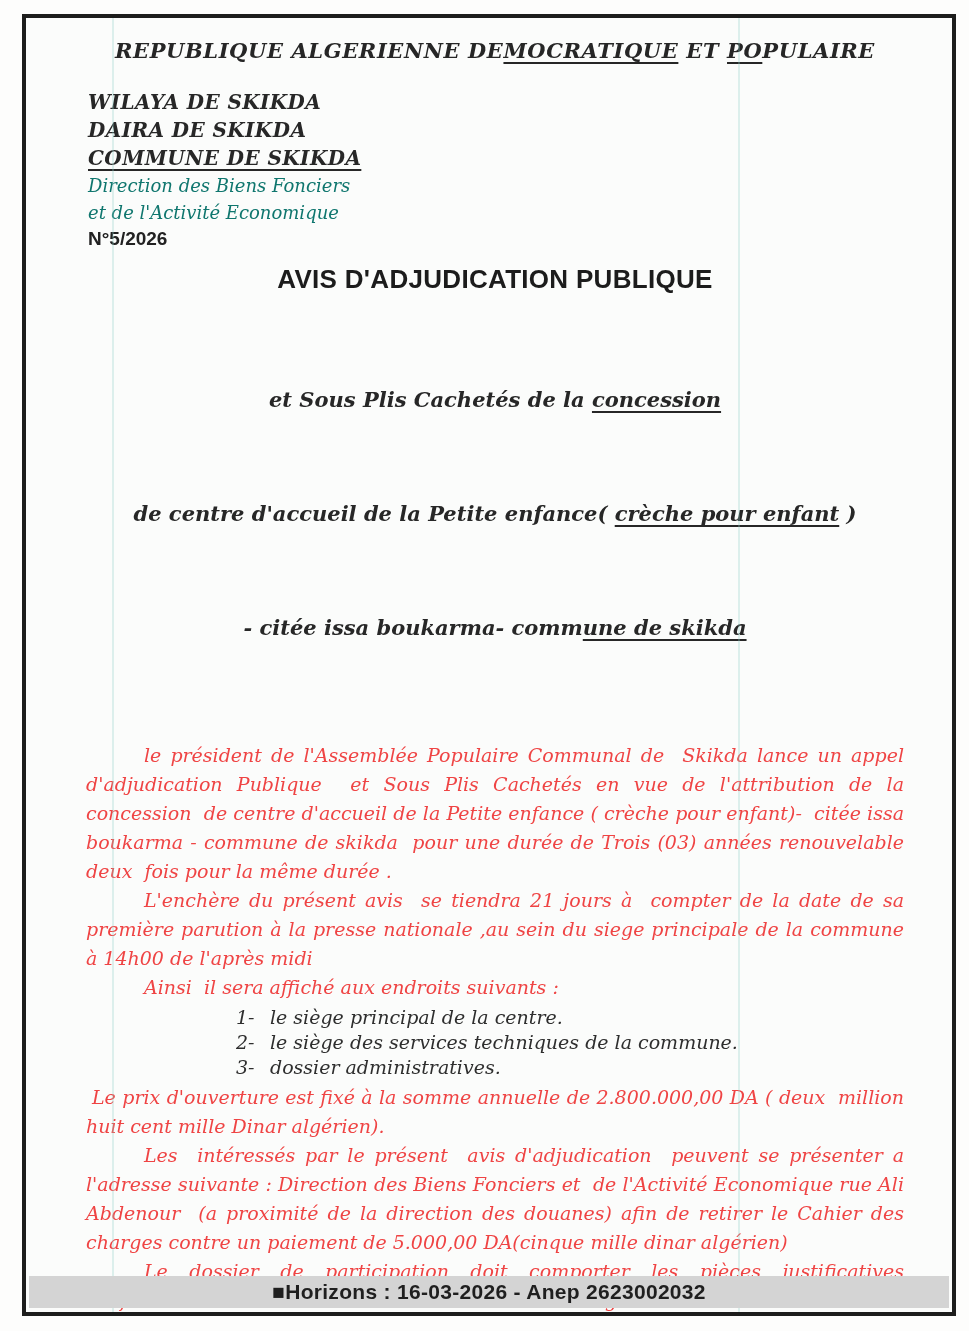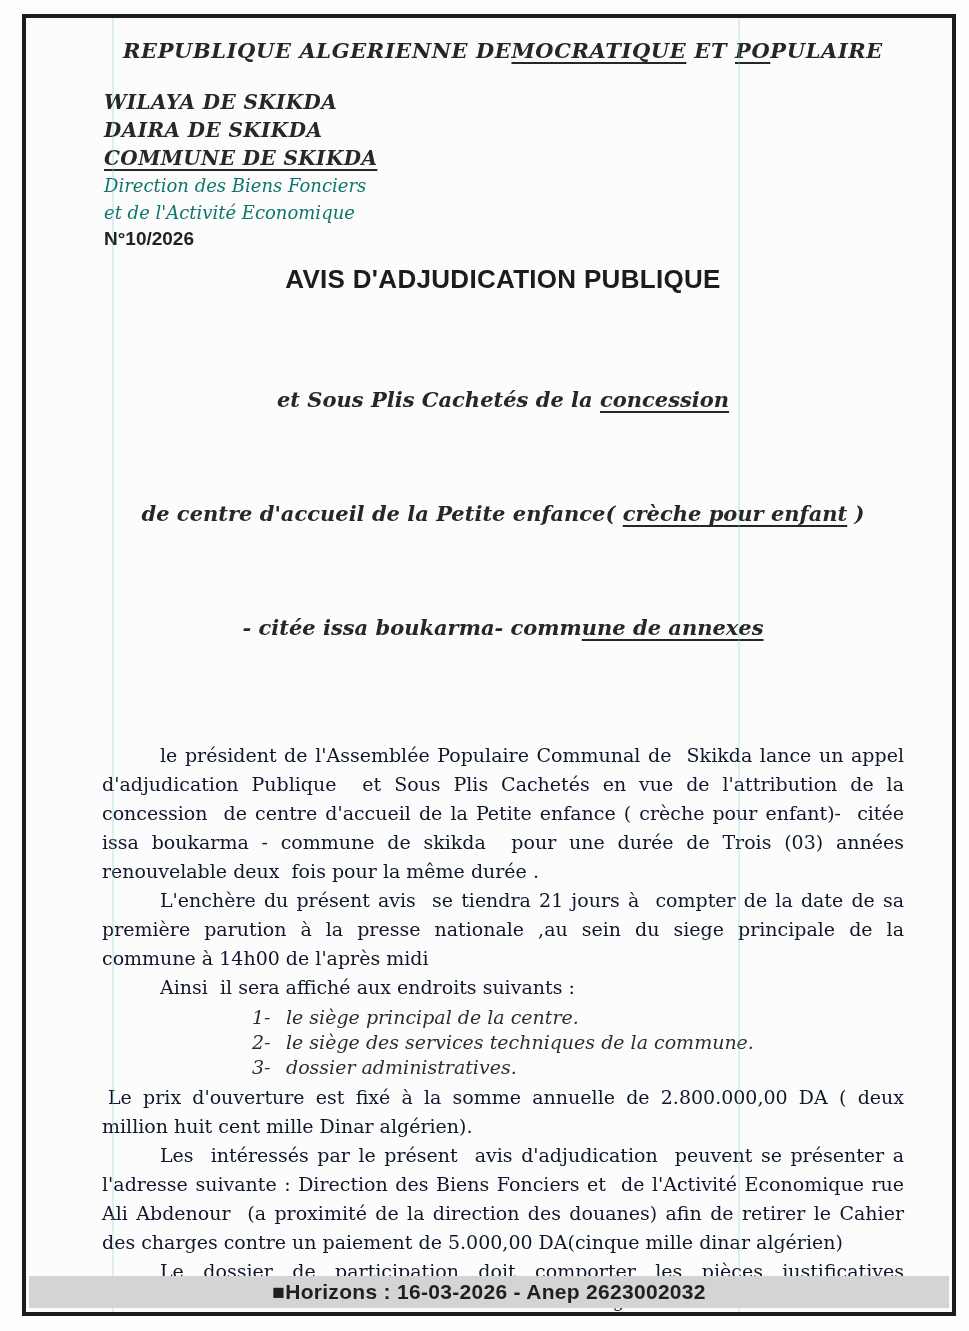--- a/index.html
+++ b/index.html
@@ -6,21 +6,21 @@
   body{
     width:969px;height:1331px;position:relative;overflow:hidden;
     background:#fdfdfc;
     font-family:"DejaVu Serif", serif;
     color:#2d2d2d;
   }
   .sheet{
     position:absolute;left:22px;top:14px;width:934px;height:1302px;
     box-sizing:border-box;border:4px solid #1d1d1c;
     background:#fbfcfb;
-    padding:14px 48px 40px 76px;
+    padding:14px 48px 40px 60px;
     overflow:hidden;
   }
   .scanline{position:absolute;top:0;bottom:0;width:2px;background:rgba(140,205,198,0.28);pointer-events:none;}
   .scanline.one{left:86px;}
   .scanline.two{left:712px;}
 
   .motto{
     text-align:center;white-space:pre-wrap;
     font-style:italic;font-weight:600;font-size:21px;line-height:26px;
     letter-spacing:0.6px;color:#262626;margin-top:6px;
@@ -37,22 +37,22 @@
     font-weight:700;font-size:26px;line-height:32px;letter-spacing:0.3px;
     color:#1c1c1c;margin-top:12px;
   }
   .subtitle{
     text-align:center;white-space:pre-wrap;
     font-style:italic;font-weight:600;font-size:21px;line-height:38px;
     color:#272727;margin-top:10px;
   }
   .bodytext{margin-top:18px;}
   .bodytext p{
-    margin:0;font-weight:500;font-size:19px;line-height:29px;
-    text-align:justify;white-space:pre-wrap;color:#0f172a;
+    margin:0;font-style:italic;font-weight:500;font-size:19px;line-height:29px;
+    text-align:justify;white-space:pre-wrap;color:#ef4444;
   }
   p.ind{text-indent:58px;}
   p.ind-s{text-indent:6px;}
 
   .plist{margin:3px 0 3px 150px;}
   .plist .li{display:flex;font-style:italic;font-weight:500;font-size:19px;line-height:25px;color:#2e2e2e;}
   .plist .num{width:34px;flex:none;}
 
   .footer-band{
     position:absolute;left:3px;right:3px;bottom:4px;height:32px;
@@ -71,29 +71,29 @@
   <div class="scanline two"></div>
 
   <div class="motto"><span>REPUBLIQUE ALGERIENNE DE</span><span class="u">MOCRATIQUE</span><span> ET </span><span class="u">PO</span><span>PULAIRE</span></div>
 
   <div class="issuer">
     <div class="main">WILAYA DE SKIKDA</div>
     <div class="main">DAIRA DE SKIKDA</div>
     <div class="main u">COMMUNE DE SKIKDA</div>
     <div class="sub">Direction des Biens Fonciers</div>
     <div class="sub">et  de l'Activité Economique</div>
-    <div class="num">N°10/2026</div>
+    <div class="num">N°5/2026</div>
   </div>
 
   <div class="title">AVIS D'ADJUDICATION PUBLIQUE</div>
 
   <div class="subtitle">
     <div><span>et Sous Plis Cachetés de la </span><span class="u">concession</span></div>
     <div><span>de centre d'accueil de la Petite enfance( </span><span class="u">crèche pour enfant</span><span> )</span></div>
-    <div><span>- citée issa boukarma- comm</span><span class="u">une de annexes</span></div>
+    <div><span>- citée issa boukarma- comm</span><span class="u">une de skikda</span></div>
   </div>
 
   <div class="bodytext">
     <p class="ind">le président de l'Assemblée Populaire Communal de  Skikda lance un appel d'adjudication Publique  et Sous Plis Cachetés en vue de l'attribution de la concession  de centre d'accueil de la Petite enfance ( crèche pour enfant)-  citée issa boukarma - commune de skikda  pour une durée de Trois (03) années renouvelable deux  fois pour la même durée .</p>
     <p class="ind">L'enchère du présent avis  se tiendra 21 jours à  compter de la date de sa première parution à la presse nationale ,au sein du siege principale de la commune à 14h00 de l'après midi</p>
     <p class="ind">Ainsi  il sera affiché aux endroits suivants :</p>
 
     <div class="plist">
       <div class="li">
         <span class="num">1-</span>

